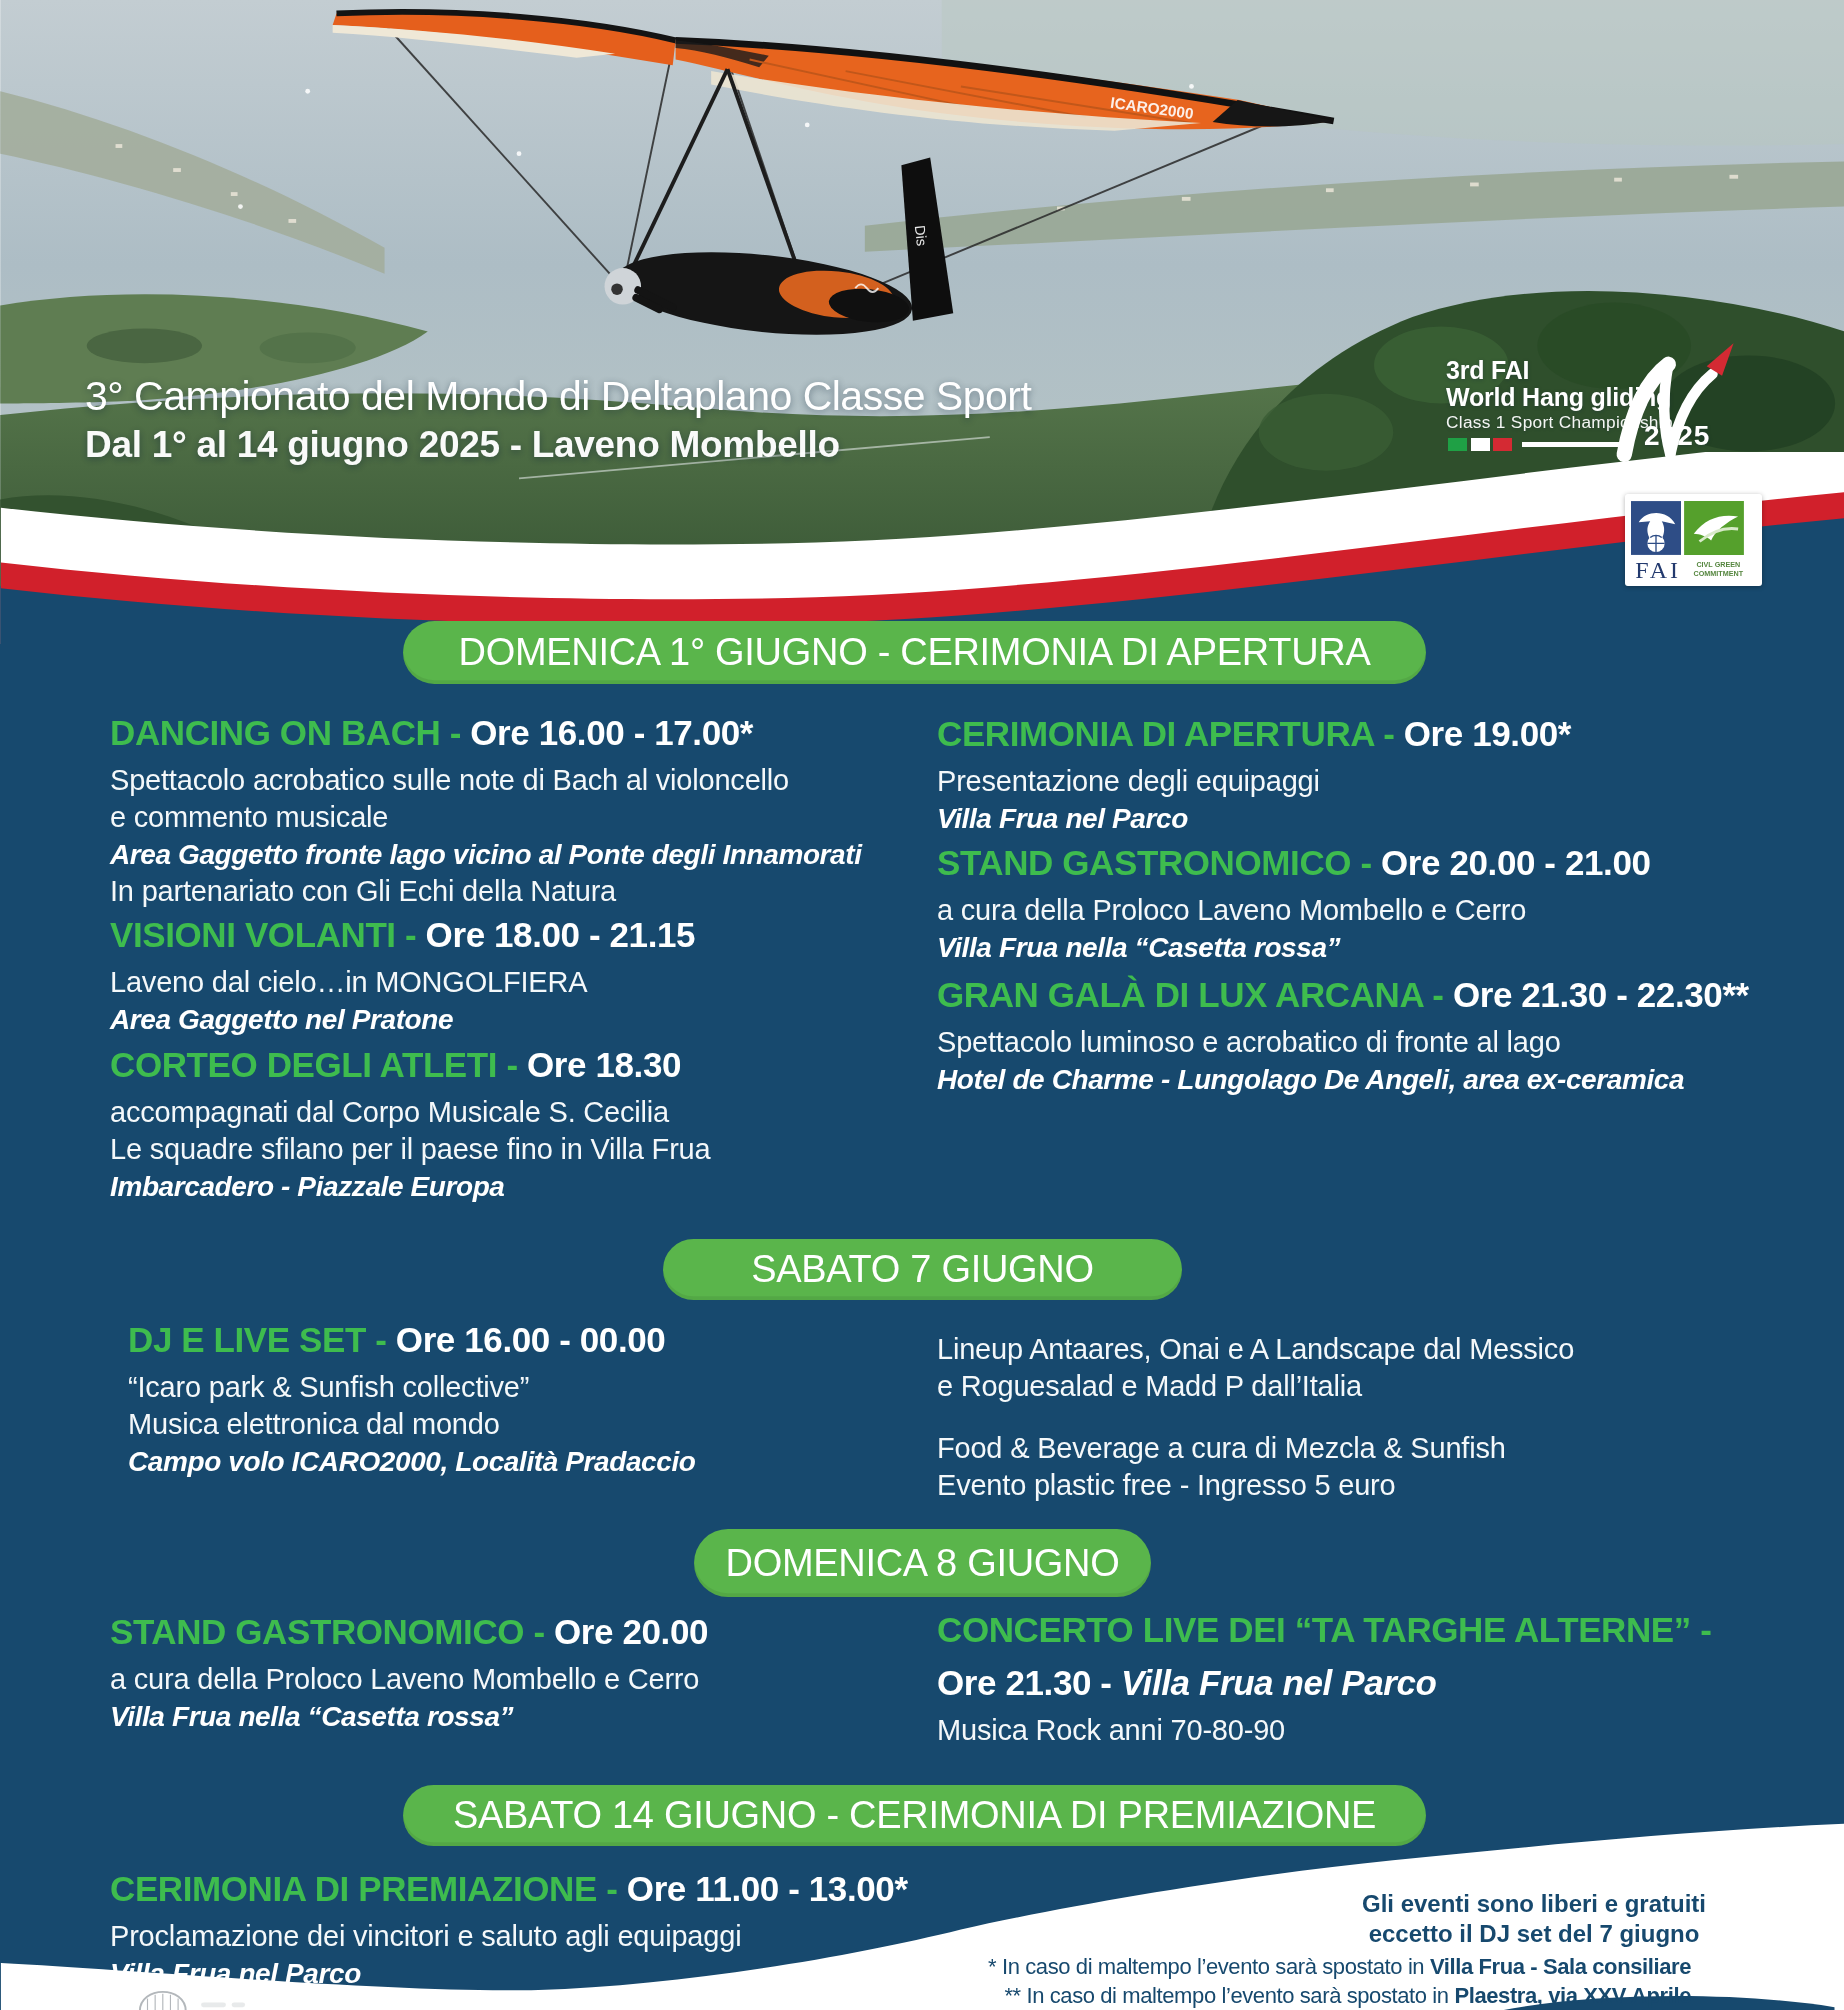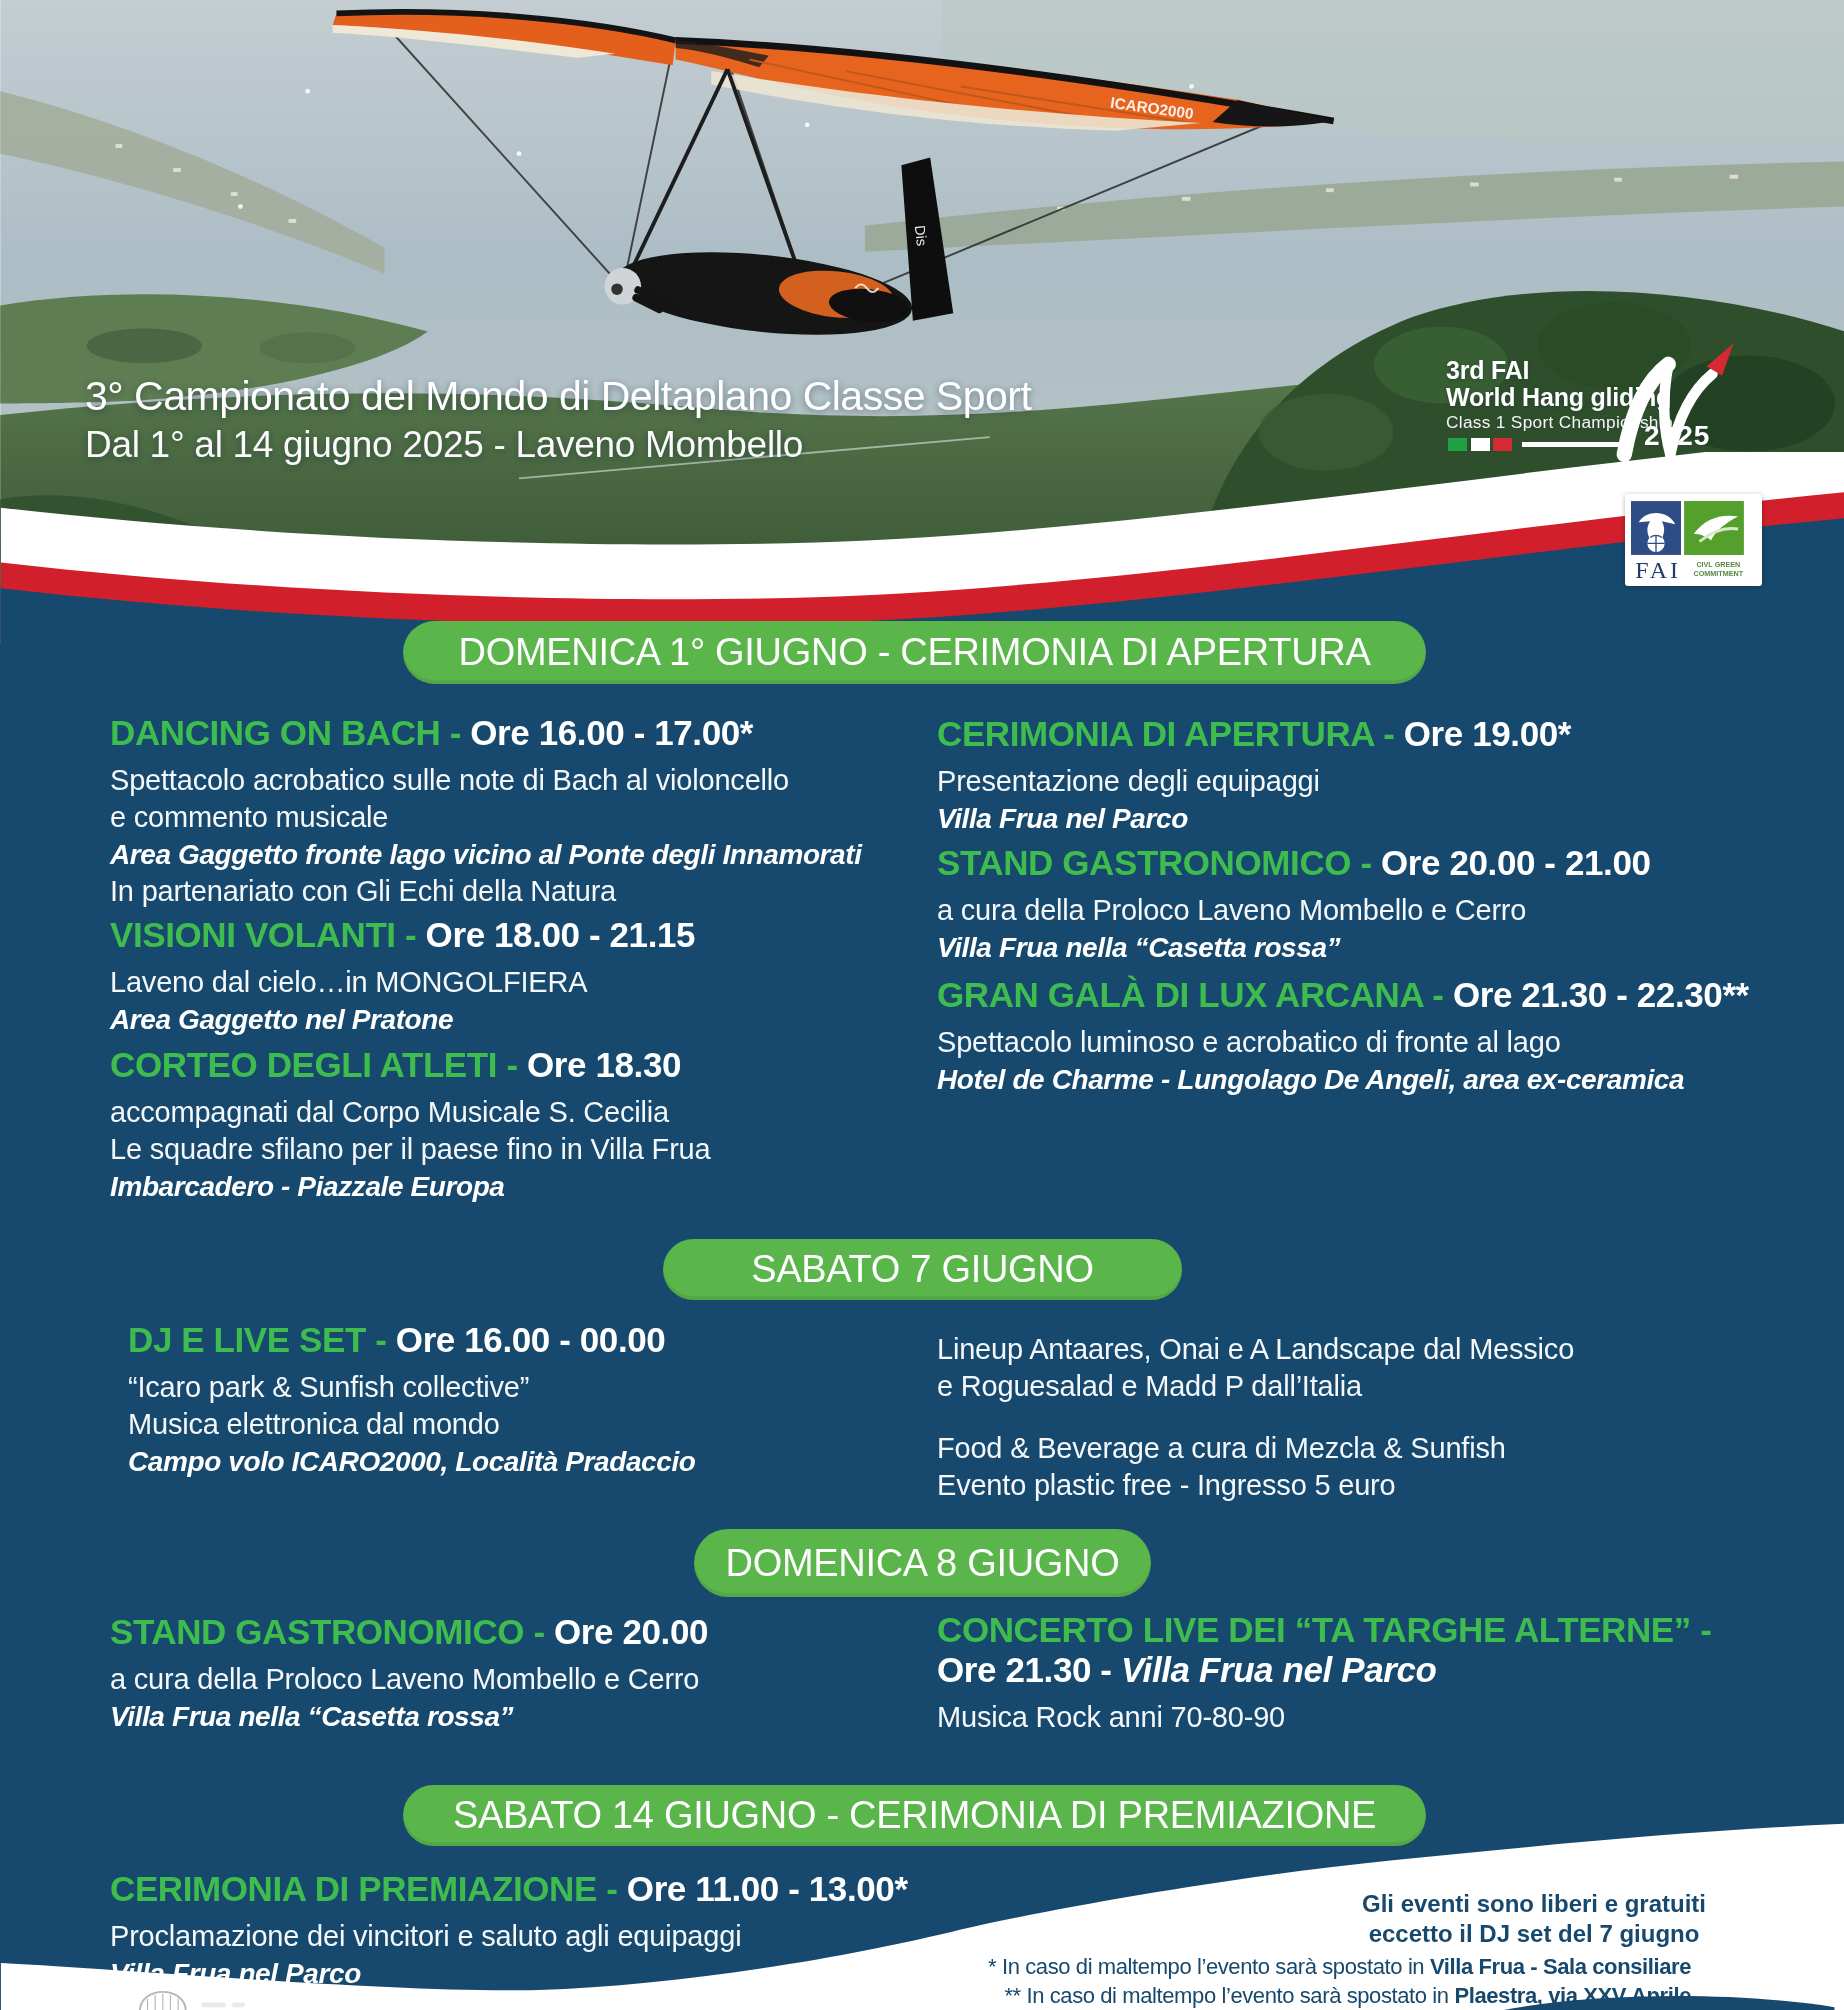--- a/index.html
+++ b/index.html
@@ -5,21 +5,21 @@
   html,body{margin:0;padding:0;background:#e9e9e9}
   .page{position:relative;width:1845px;height:2011px;background:#fff;overflow:hidden;
         font-family:"Liberation Sans",sans-serif;}
 
   
   .hero{position:absolute;left:0;top:0;width:1845px;height:586px;overflow:hidden;z-index:2}
   .hero svg.scene{position:absolute;left:0;top:0}
   .hero-title{position:absolute;left:85px;top:373px;color:#fff;z-index:3;
               text-shadow:0 1.9px 7.7px rgba(15,35,55,.45)}
   .hero-title h1{margin:0;font-size:41px;font-weight:400;letter-spacing:-0.5px}
-  .hero-title h2{margin:3.8px 0 0;font-size:37px;font-weight:400;letter-spacing:-0.3px;opacity:.97}
+  .hero-title h2{margin:3.8px 0 0;font-size:37px;font-weight:700;letter-spacing:-0.3px;opacity:.97}
 
   
   .badge{position:absolute;left:1446px;top:357px;width:413px;height:163px;color:#fff;z-index:3;
          text-shadow:0 1px 3.8px rgba(20,40,60,.35)}
   .badge .b1{font-size:25px;font-weight:700;line-height:27px;letter-spacing:-0.2px}
   .badge .b2{font-size:17.3px;font-weight:400;line-height:23px;letter-spacing:0.3px;opacity:.95}
   .flagrow{position:absolute;left:1.9px;top:81px;display:flex;align-items:center}
   .fg,.fw,.fr{width:19px;height:13.4px;margin-right:3.8px}
   .fg{background:#1fa045}.fw{background:#fff}.fr{background:#d42a33}
   .fline{width:108px;height:4.8px;background:#fff;margin-left:5.8px}
@@ -303,21 +303,21 @@
       <span class="gt">STAND GASTRONOMICO</span><span class="gt"> - </span><span class="wt">Ore 20.00</span>
     </div>
     <div class="ln">a cura della Proloco Laveno Mombello e Cerro</div>
     <div class="pl">Villa Frua nella “Casetta rossa”</div>
   </div>
 
   <div class="ev" style="left:937px;top:1610px;width:874px">
     <div class="ev-head" style="margin-bottom:0">
       <span class="gt">CONCERTO LIVE DEI “TA TARGHE ALTERNE” -</span>
     </div>
-    <div class="ev-head" style="margin-top:0">
+    <div class="ev-head" style="margin-top:13px">
       <span class="wt">Ore 21.30 - </span><span class="wt pli">Villa Frua nel Parco</span>
     </div>
     <div class="ln">Musica Rock anni 70-80-90</div>
   </div>
 
   <div class="pill" style="left:403px;top:1785px;width:1023px;height:61px">
     <span>SABATO 14 GIUGNO - CERIMONIA DI PREMIAZIONE</span>
   </div>
 
   <div class="ev" style="left:110px;top:1869px;width:817px">

